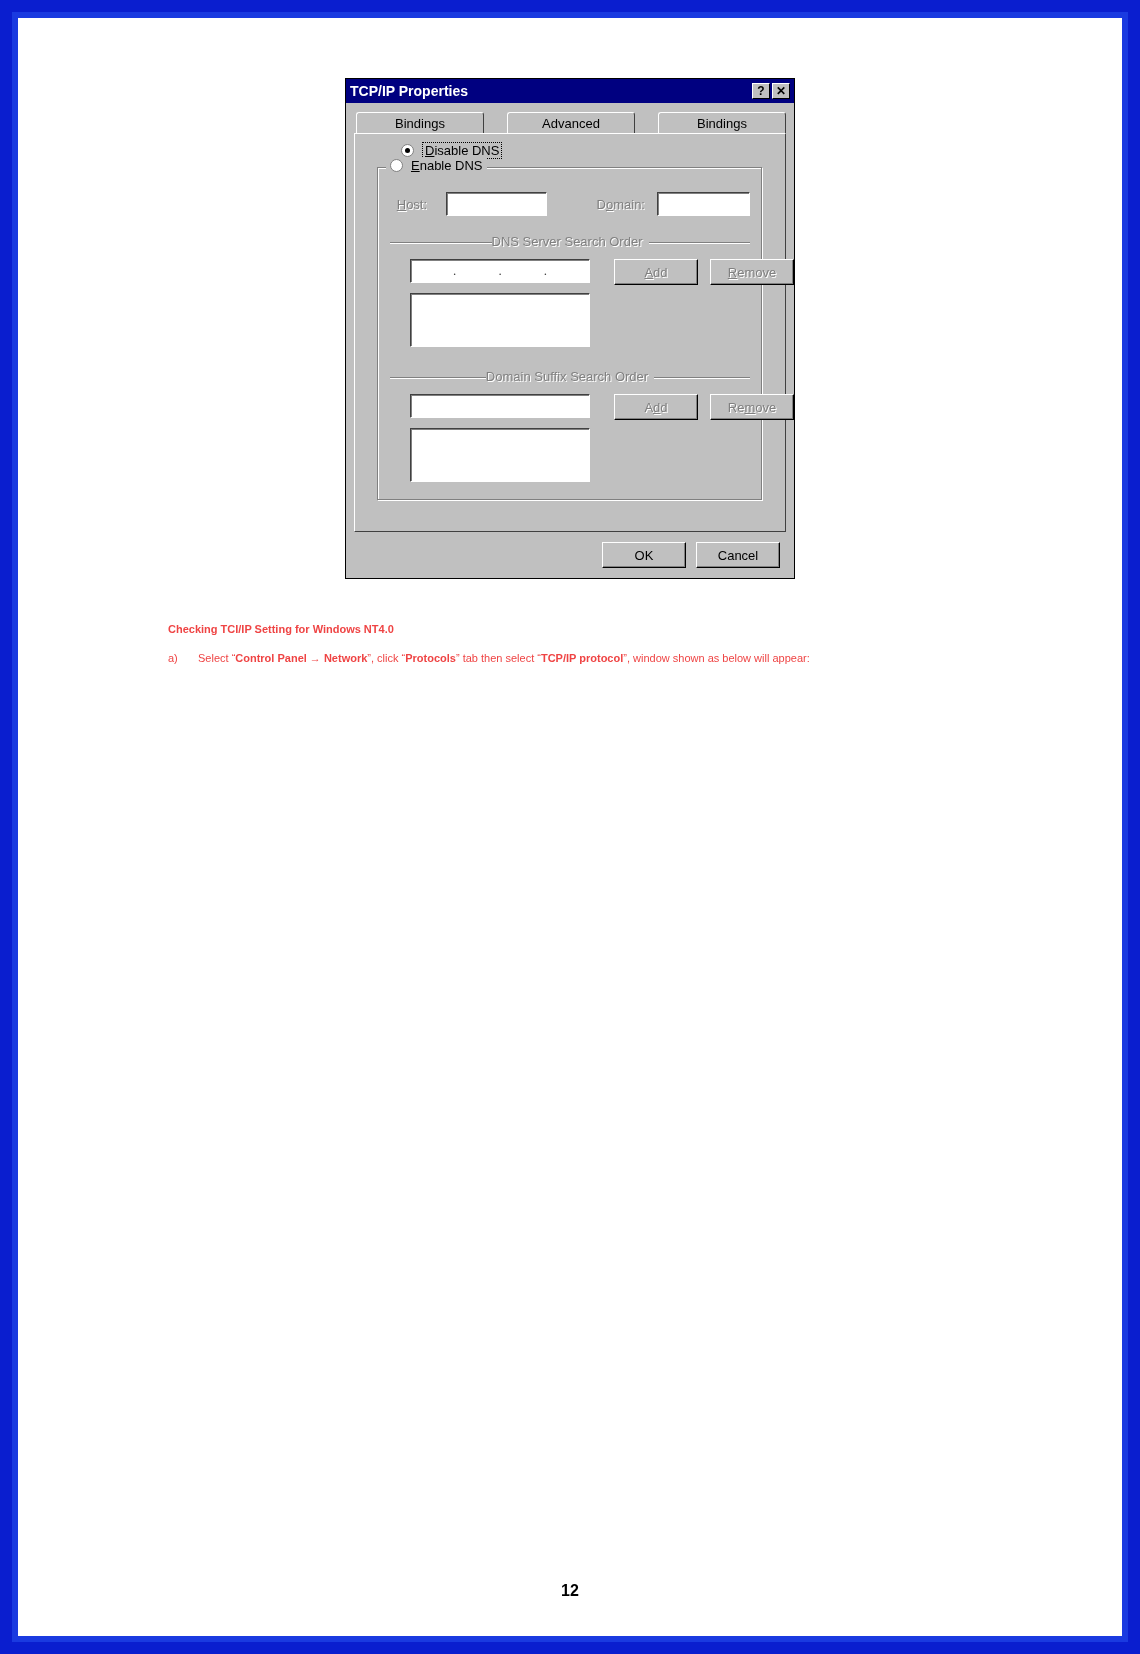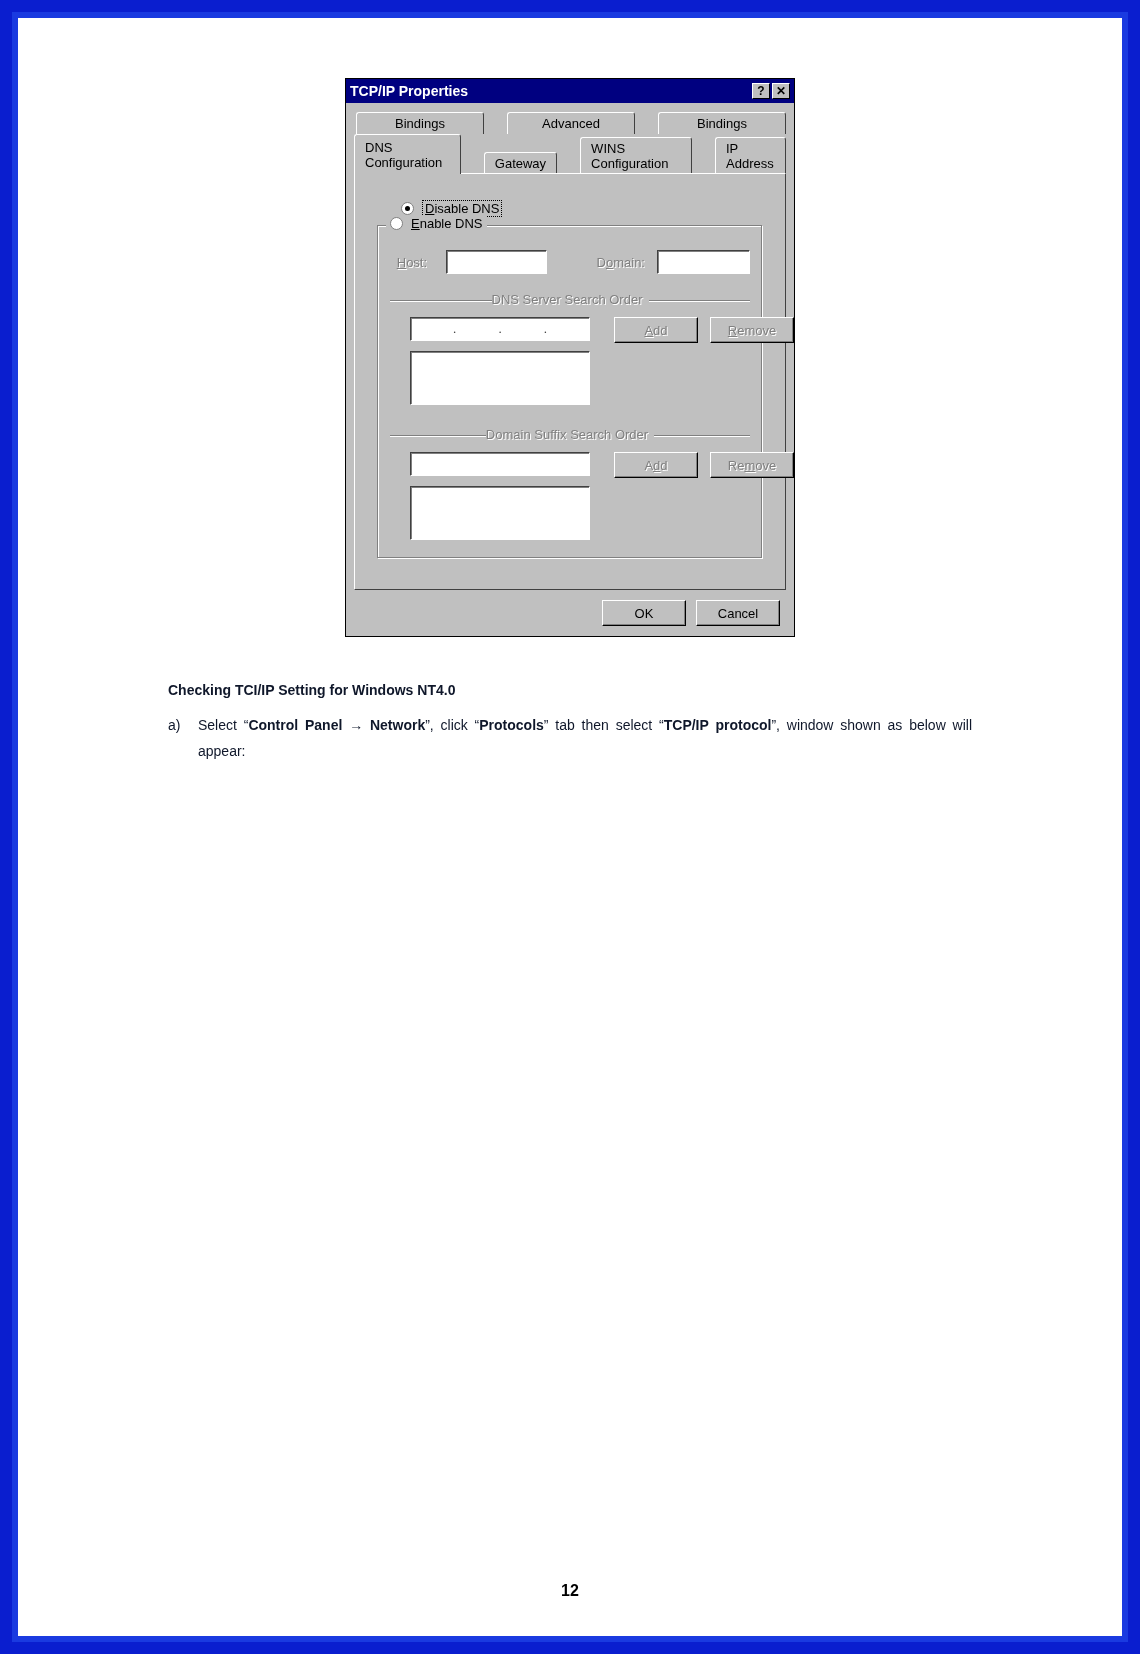--- a/index.html
+++ b/index.html
@@ -95,21 +95,21 @@
     padding-bottom: 4px;
     margin-left: -2px;
   }
 
   .tab-panel {
     border-top: 1px solid #fff;
     border-left: 1px solid #fff;
     border-right: 1px solid #404040;
     border-bottom: 1px solid #404040;
     background: #c0c0c0;
-    padding: 24px 18px 20px 18px;
+    padding: 6px 18px 20px 18px;
     position: relative;
   }
 
   .radio-row {
     display: flex; align-items: center;
     margin: 2px 0 8px 28px;
     font-size: 13px;
   }
   .radio {
     width: 13px; height: 13px;
@@ -193,23 +193,23 @@
   .hostrow label { width:52px; color:#808080; text-shadow:1px 1px 0 #fff;}
   .hostrow .gap { width: 30px; }
 
   .search-block { display:flex; align-items:flex-start; gap:24px; margin:6px 0 4px 20px;}
   .search-block .left { display:flex; flex-direction:column; gap:10px; }
   .search-block .right { display:flex; flex-direction:row; gap:12px; }
 
   
   .doc-text {
     margin: 32px 60px 0 60px;
-    font-size: 14px;
+    font-size: 11px;
     line-height: 1.9;
-    color: #0f172a;
+    color: #ef4444;
   }
   .doc-heading {
     font-weight: bold;
     margin-bottom: 8px;
   }
   .step {
     display: flex;
     text-align: justify;
   }
   .step .marker { width: 30px; flex: 0 0 30px; }
@@ -243,26 +243,20 @@
               <span>✕</span>
             </span>
       </div>
       <div class="dialog-body">
         <div class="tab-rows">
           <div class="tab-row">
             <div class="tab top-row"><span>Bindings</span></div>
             <div class="tab top-row"><span>Advanced</span></div>
             <div class="tab top-row"><span>Bindings</span></div>
           </div>
-          <div class="tab-row">
-            <div class="tab sel"><span>DNS Configuration</span></div>
-            <div class="tab"><span>Gateway</span></div>
-            <div class="tab"><span>WINS Configuration</span></div>
-            <div class="tab"><span>IP Address</span></div>
-          </div>
         </div>
 
         <div class="tab-panel">
 
           <div class="radio-row">
             <span class="radio">
                   <span class="dot"></span>
                 </span>
             <span class="focus-box"><u class="acc">D</u>isable DNS</span>
           </div>

